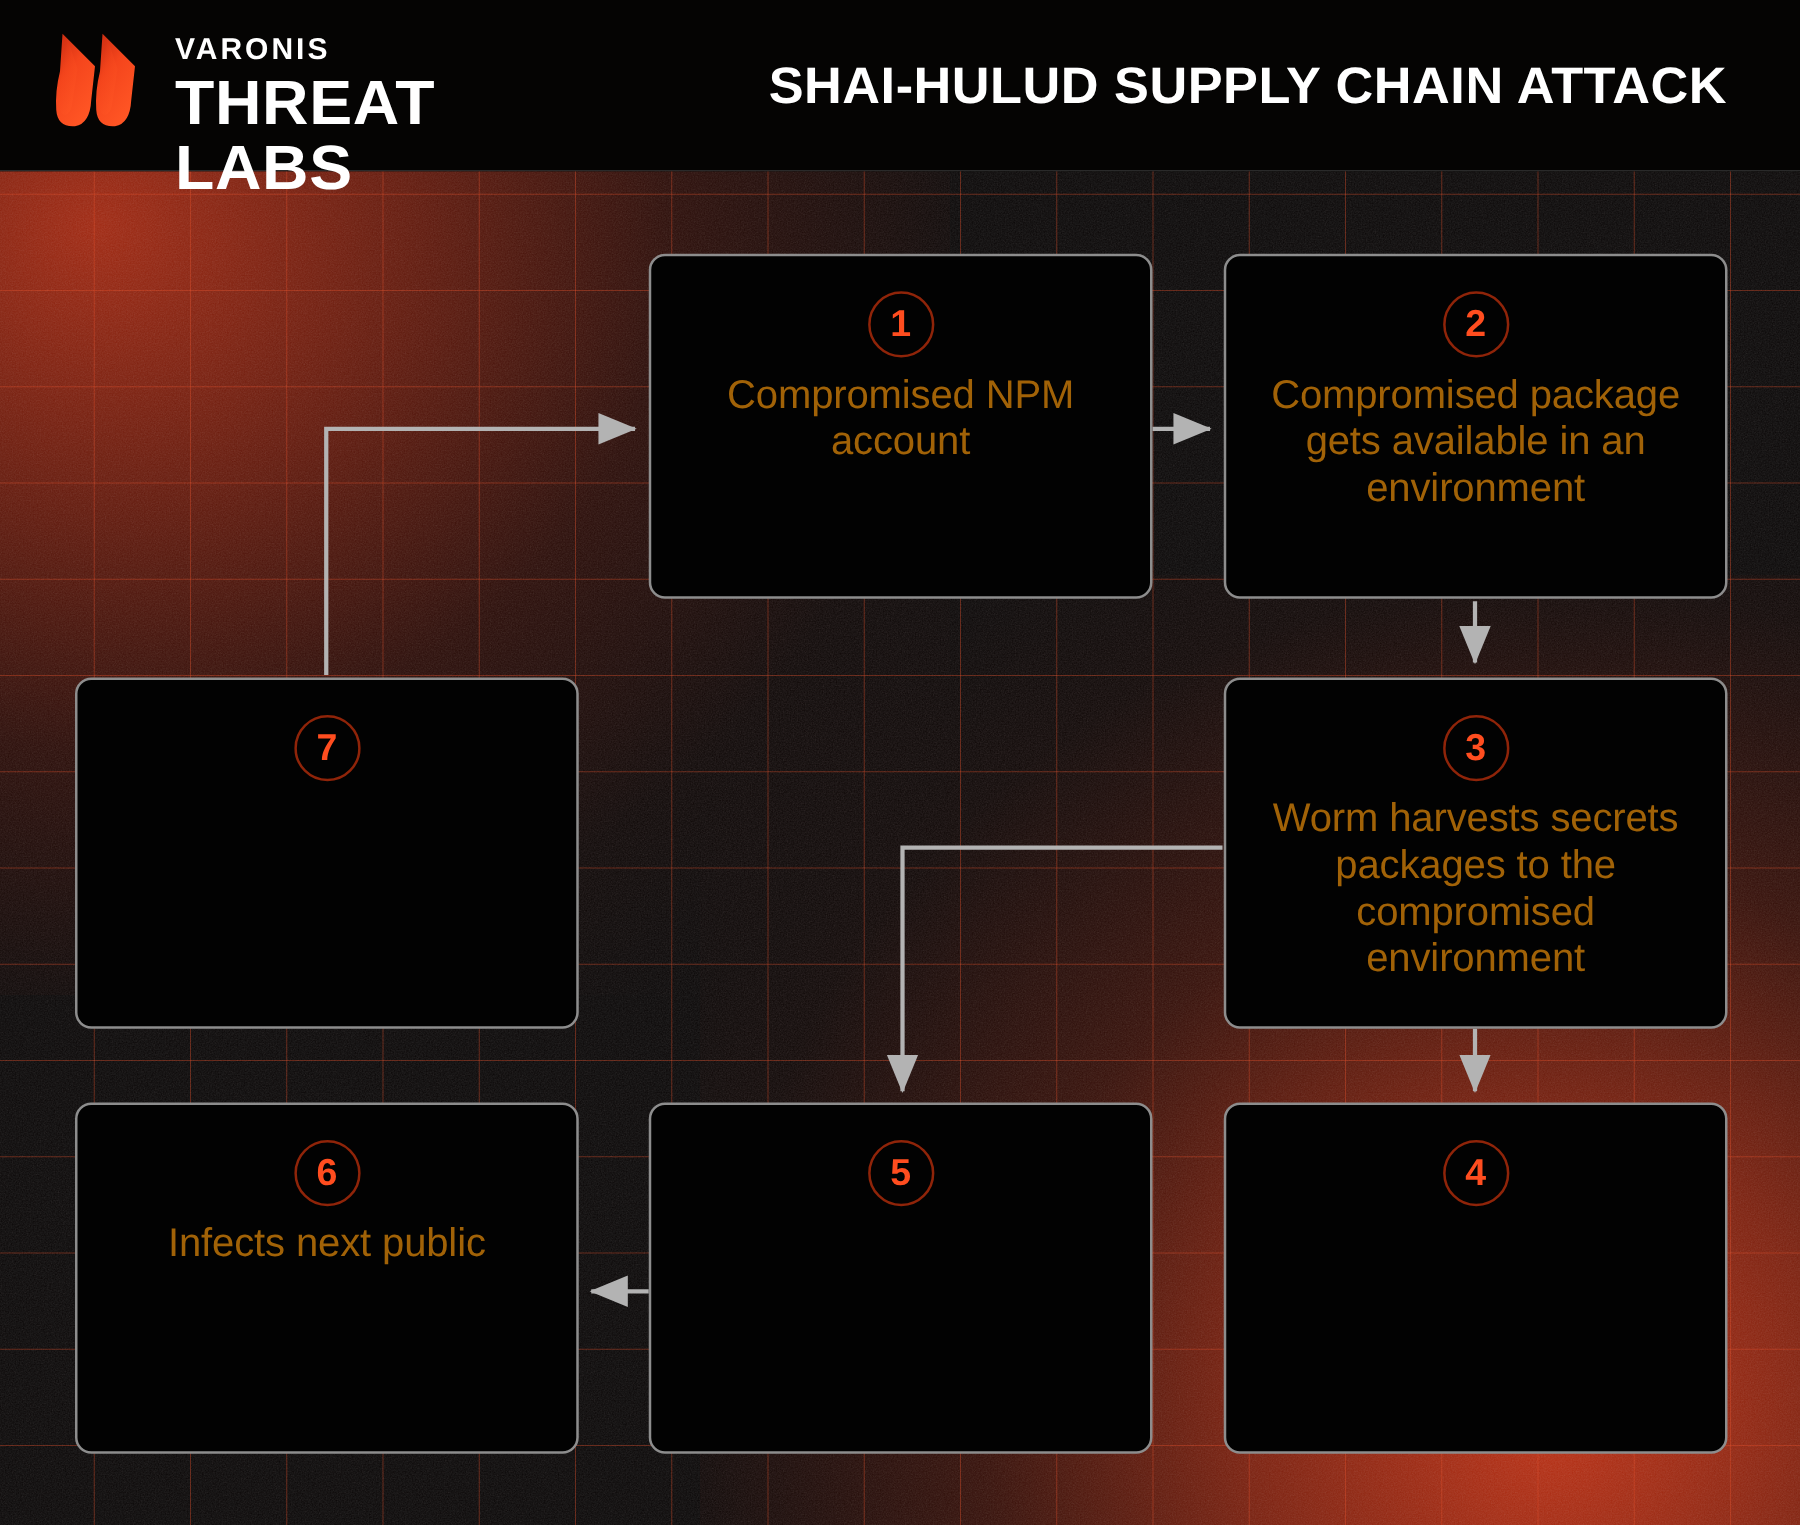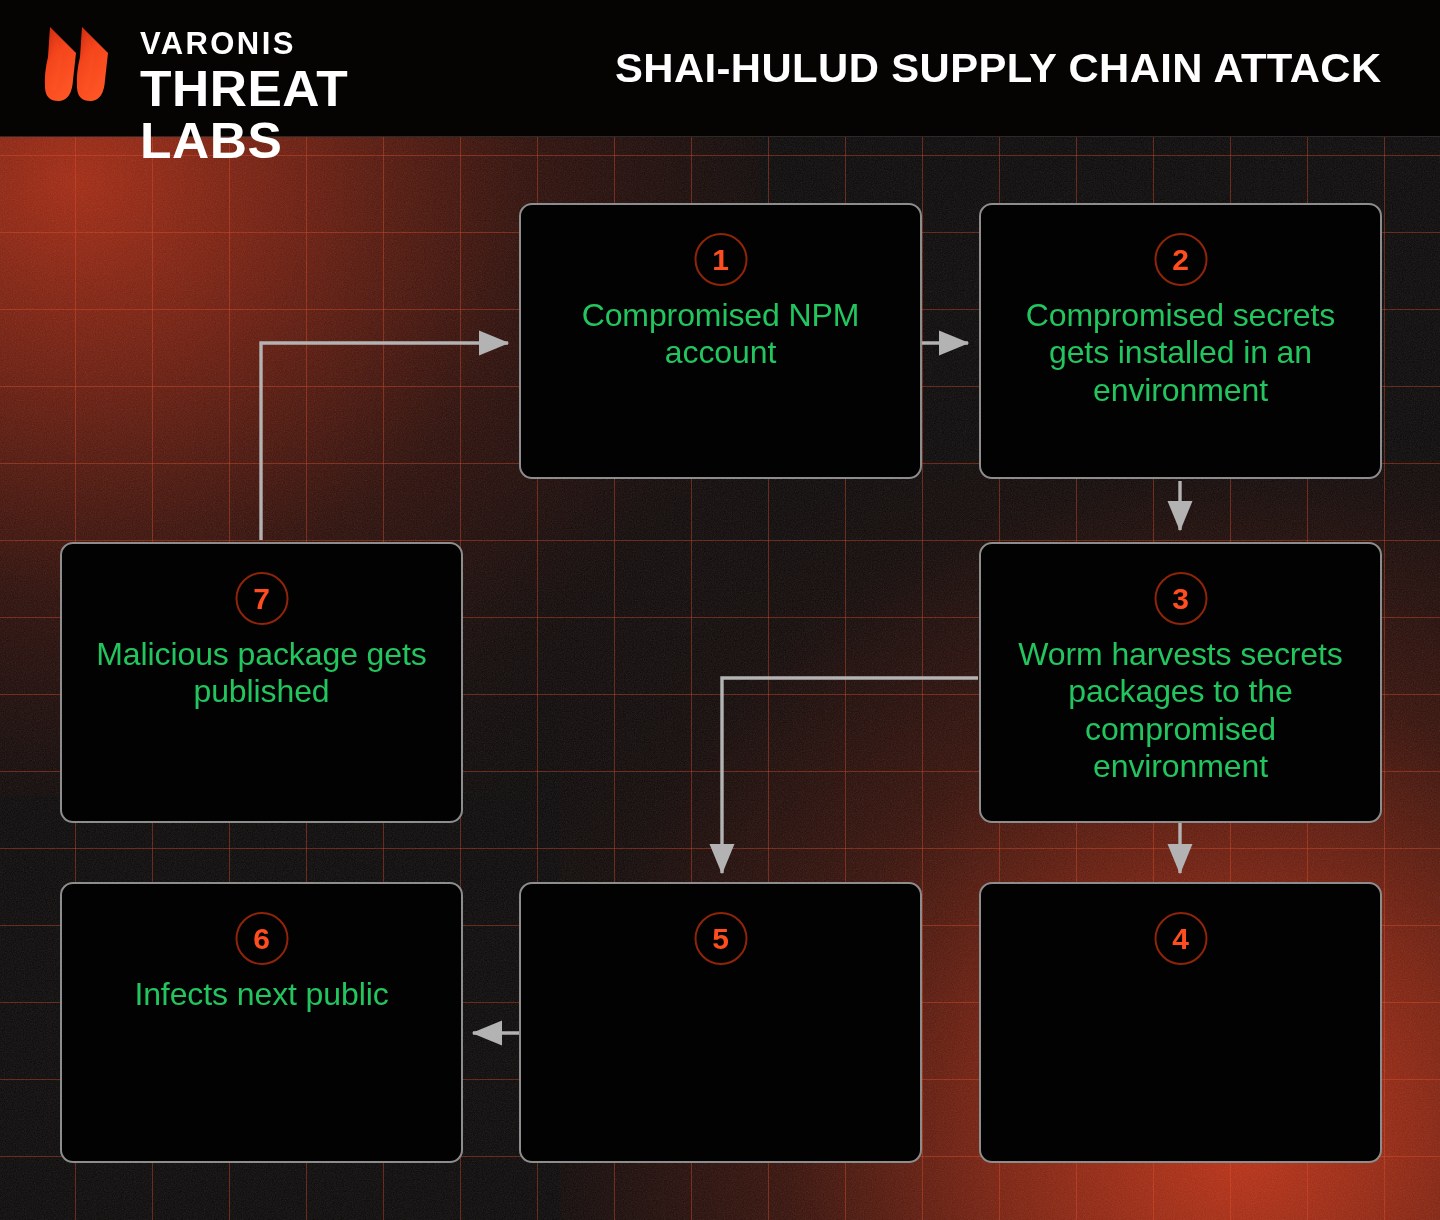--- a/index.html
+++ b/index.html
@@ -37,21 +37,21 @@
     position: absolute;
     left: 4px; top: 3px;
     width: 100px; height: 86px;
   }
   #logo-text {
     position: absolute;
     left: 112px; top: 6px;
     width: 300px;
   }
   .logo-varonis {
-    font-size: 31px;
+    font-size: 24px;
     font-weight: bold;
     letter-spacing: 2.4px;
     color: #ffffff;
     line-height: 1;
     font-family: "Liberation Sans", sans-serif;
     transform: scaleX(1.0);
   }
   .logo-threatlabs {
     font-size: 50px;
     font-weight: bold;
@@ -169,21 +169,21 @@
     font-weight: bold;
     line-height: 1;
     font-family: "Liberation Sans", sans-serif;
   }
   .node-text {
     position: absolute;
     left: 14px;
     right: 14px;
     top: 92px;
     text-align: center;
-    color: #22c55e;
+    color: #a16207;
     font-size: 32px;
     line-height: 1.17;
     font-weight: 400;
     font-family: "Liberation Sans", sans-serif;
     letter-spacing: -0.1px;
   }
 </style>
 </head>
 <body>
 
@@ -256,21 +256,21 @@
       </g>
     </svg>
 
     <div class="node" style="left:519px; top:67px; width:403px; height:276px;">
       <div class="node-badge">1</div>
       <div class="node-text">Compromised NPM account</div>
     </div>
 
     <div class="node" style="left:979px; top:67px; width:403px; height:276px;">
       <div class="node-badge">2</div>
-      <div class="node-text">Compromised secrets gets installed in an environment</div>
+      <div class="node-text">Compromised package gets available in an environment</div>
     </div>
 
     <div class="node" style="left:979px; top:406px; width:403px; height:281px;">
       <div class="node-badge">3</div>
       <div class="node-text">Worm harvests secrets packages to the compromised environment</div>
     </div>
 
     <div class="node" style="left:979px; top:746px; width:403px; height:281px;">
       <div class="node-badge">4</div>
     </div>
@@ -279,17 +279,16 @@
       <div class="node-badge">5</div>
     </div>
 
     <div class="node" style="left:60px; top:746px; width:403px; height:281px;">
       <div class="node-badge">6</div>
       <div class="node-text">Infects next public</div>
     </div>
 
     <div class="node" style="left:60px; top:406px; width:403px; height:281px;">
       <div class="node-badge">7</div>
-      <div class="node-text">Malicious package gets published</div>
     </div>
 
   </div>
 </div>
 
 </body></html>

